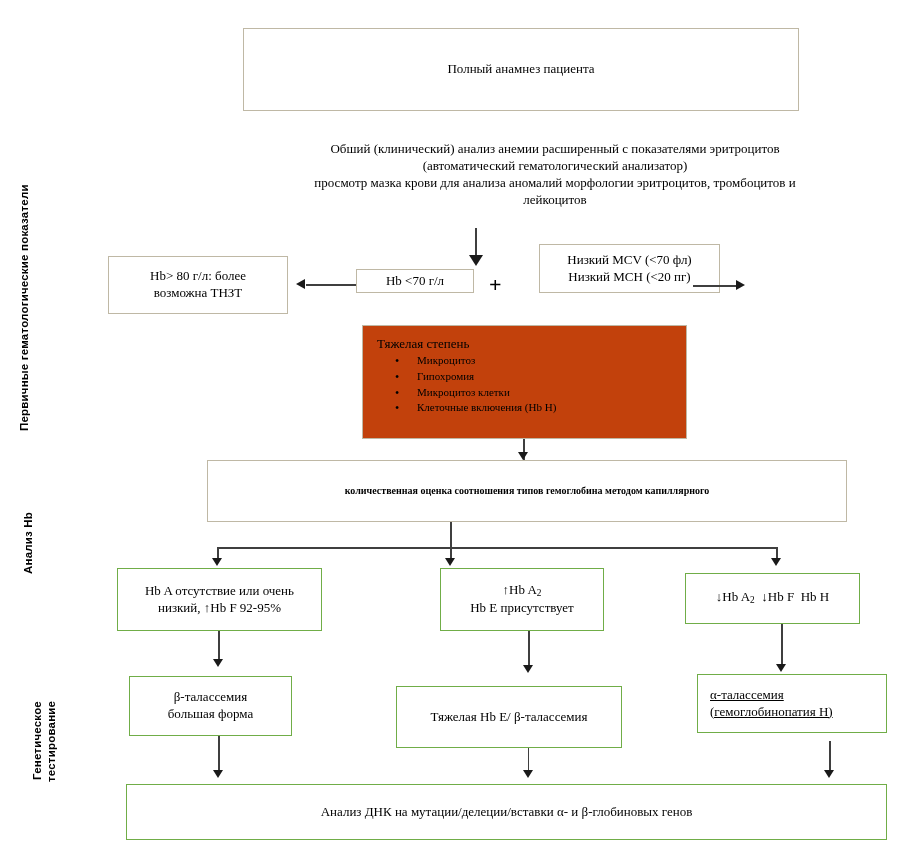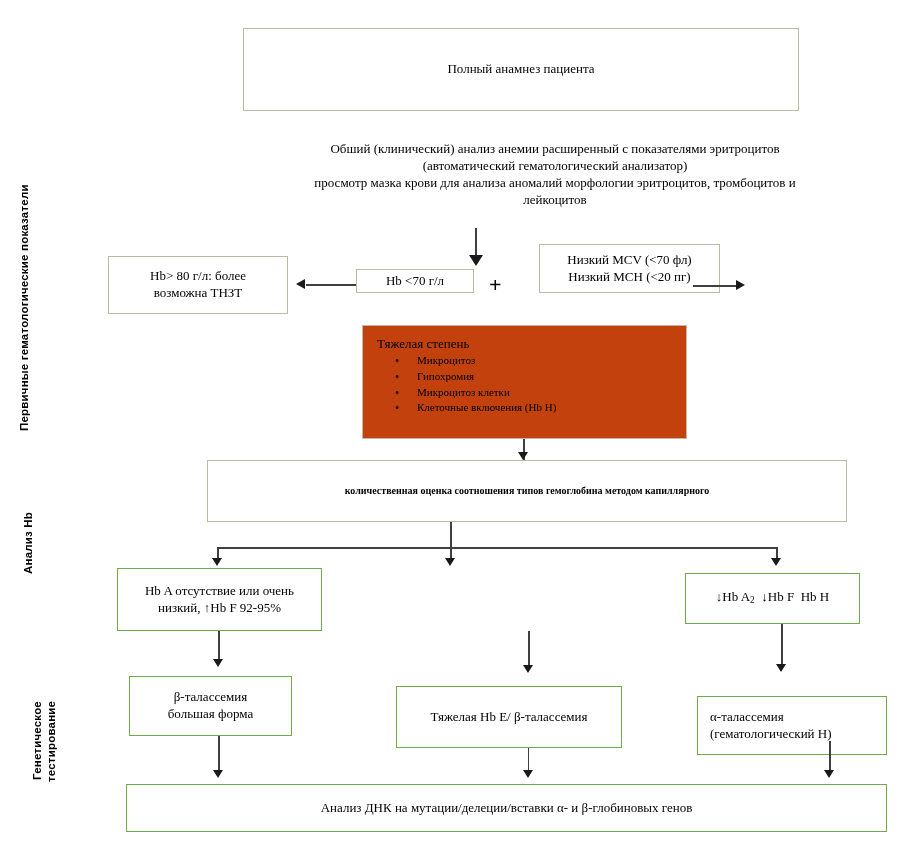--- a/index.html
+++ b/index.html
@@ -130,20 +130,28 @@
 
   <div class="box green" style="left:117px;top:568px;width:205px;height:63px;">
     <div>
       <div class="t13">Hb A отсутствие или очень</div>
       <div class="t13">
         <span>низкий, </span><span>↑</span><span>Hb F 92-95%</span>
       </div>
     </div>
   </div>
 
+  <div class="box green" style="left:440px;top:568px;width:164px;height:63px;">
+    <div>
+      <div class="t13">
+        <span>↑</span><span>Hb A</span><sub>2</sub>
+      </div>
+      <div class="t13">Hb E присутствует</div>
+    </div>
+  </div>
 
   <div class="box green" style="left:685px;top:573px;width:175px;height:51px;">
     <div class="t13">
       <span>↓</span><span>Hb A</span><sub>2</sub>&nbsp;&nbsp;<span>↓</span><span>Hb F</span>&nbsp;&nbsp;<span>Hb H</span>
     </div>
   </div>
 
   <div class="ln vln" style="left:218px;top:631px;height:32px;"></div>
   <div class="arw" style="left:213px;top:659px;"></div>
 
@@ -157,33 +165,33 @@
     <div class="t13">Тяжелая Hb E/ β-талассемия</div>
   </div>
 
   <div class="box green" style="left:129px;top:676px;width:163px;height:60px;">
     <div>
       <div class="t13">β-талассемия</div>
       <div class="t13">большая форма</div>
     </div>
   </div>
 
-  <div class="box green" style="left:697px;top:696px;width:190px;height:59px;justify-content:flex-start;padding-left:12px;text-align:left;">
+  <div class="box green" style="left:697px;top:674px;width:190px;height:59px;justify-content:flex-start;padding-left:12px;text-align:left;text-decoration:underline;">
     <div style="text-align:left;">
       <div class="t13">α-талассемия</div>
-      <div class="t13">(гематологический H)</div>
+      <div class="t13">(гемоглобинопатия H)</div>
     </div>
   </div>
 
   <div class="ln vln" style="left:218px;top:736px;height:38px;"></div>
   <div class="arw" style="left:213px;top:770px;"></div>
 
   <div class="ln vln" style="left:528px;top:748px;height:26px;width:1.2px;"></div>
   <div class="arw" style="left:523px;top:770px;"></div>
 
   <div class="ln vln" style="left:829px;top:741px;height:33px;"></div>
   <div class="arw" style="left:824px;top:770px;"></div>
 
-  <div class="box green" style="left:126px;top:784px;width:761px;height:48px;">
+  <div class="box green" style="left:126px;top:784px;width:761px;height:56px;">
     <div class="t13">Анализ ДНК на мутации/делеции/вставки α- и β-глобиновых генов</div>
   </div>
 
 </div>
 
 </body></html>

